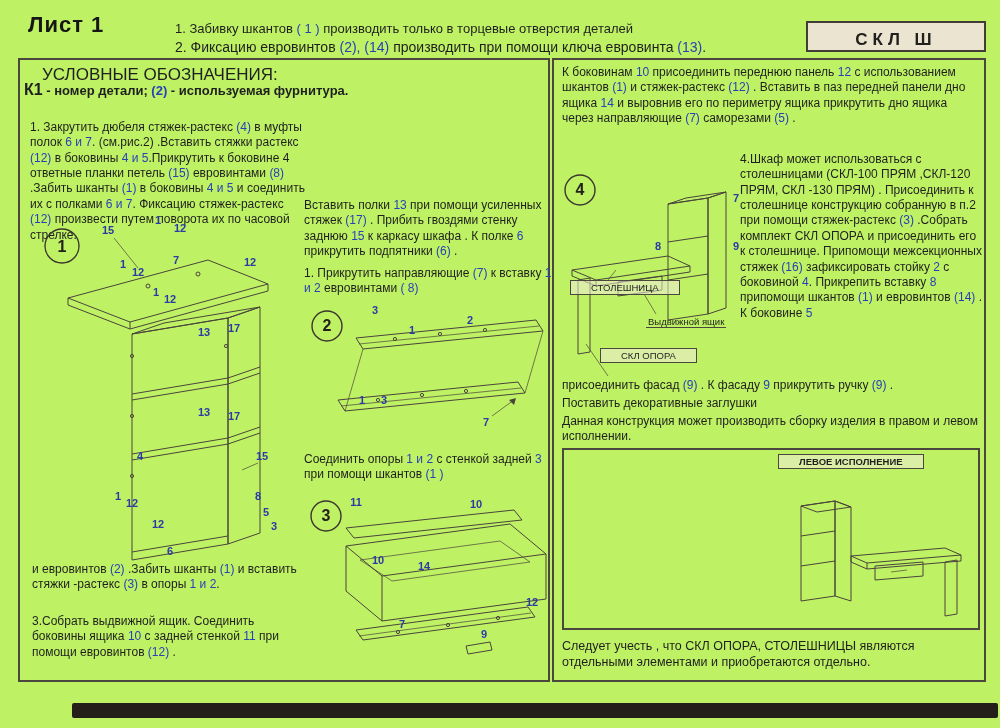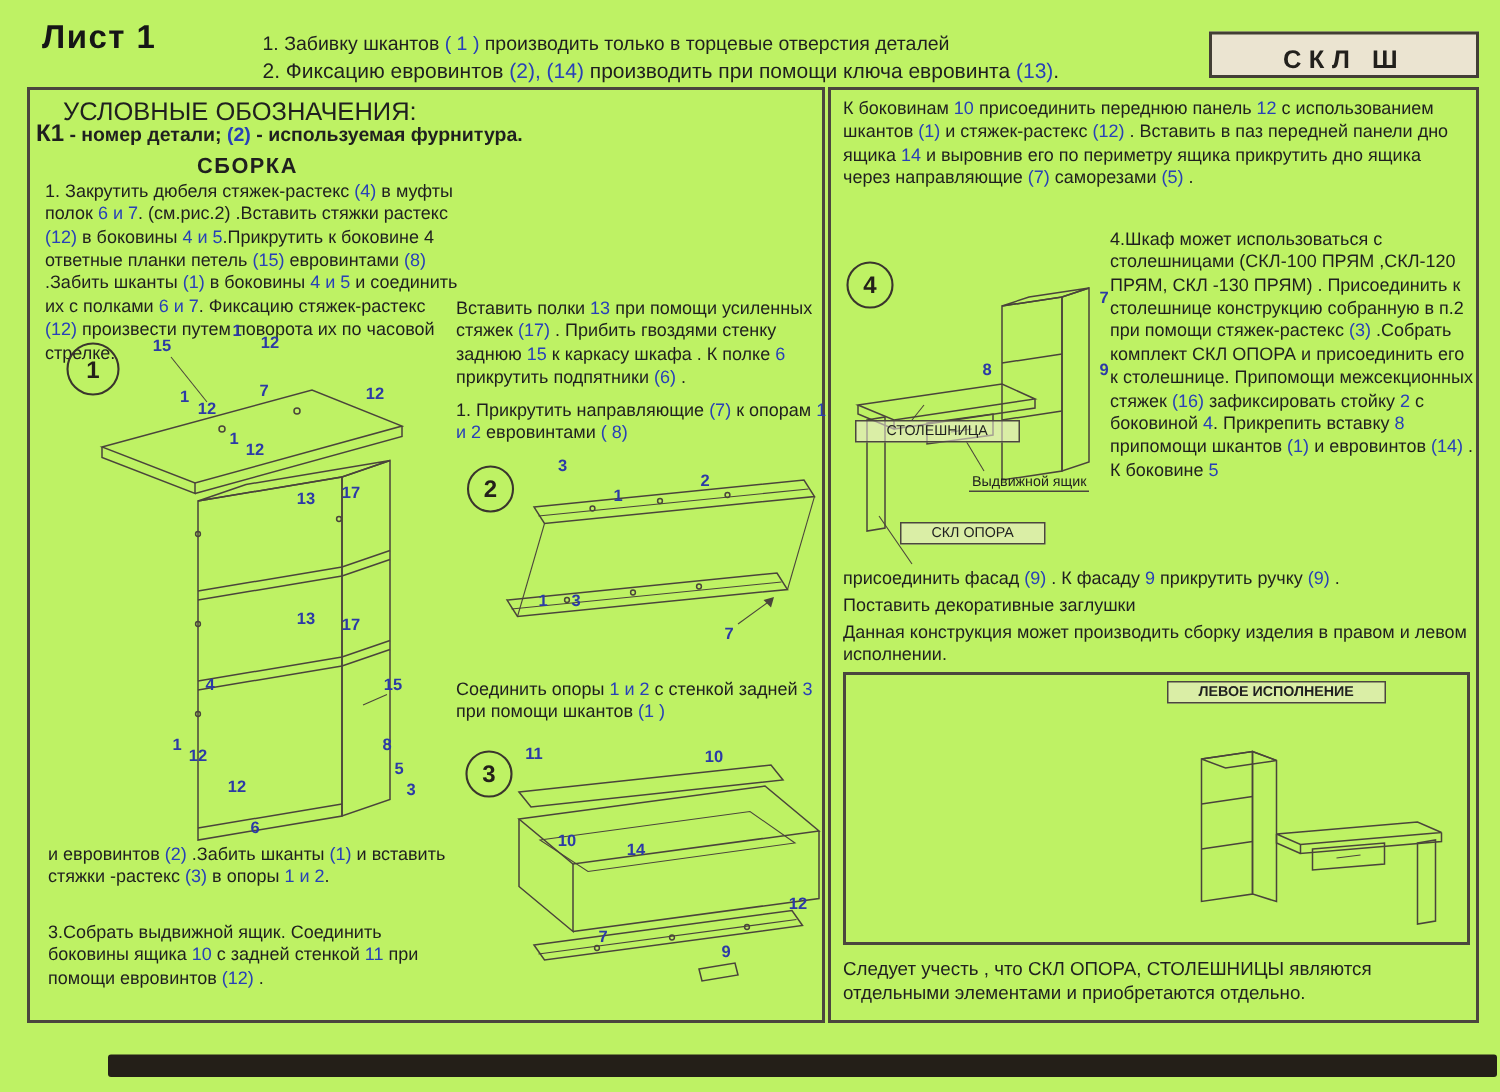--- a/index.html
+++ b/index.html
@@ -37,21 +37,20 @@
   <div id="doc-code-box">
     <span>СКЛ  Ш</span>
   </div>
 
   <div class="panel" style="left:18px;top:58px;width:532px;height:624px">
 
     <div class="txt legend-title" style="left:22px;top:4px">УСЛОВНЫЕ ОБОЗНАЧЕНИЯ:</div>
     <div class="txt" style="left:4px;top:20px">
       <span class="k1">К1</span><span class="legend-rest"><span> - номер детали;  </span><span class="hl">(2)</span><span> - используемая фурнитура.</span></span>
     </div>
-    <div class="txt assembly-title" style="left:0;top:42px;width:290px">СБОРКА</div>
 
     <div class="txt" style="left:10px;top:60px;width:276px"><span>1. Закрутить дюбеля стяжек-растекс  </span><span class="hl">(4)</span><span>   в муфты полок </span><span class="hl">6 и 7</span><span>.  (см.рис.2) .Вставить стяжки растекс  </span><span class="hl">(12)</span><span>   в боковины </span><span class="hl">4 и 5</span><span>.Прикрутить к боковине 4 ответные планки петель  </span><span class="hl">(15)</span><span>  евровинтами  </span><span class="hl">(8)</span><span>  .Забить шканты  </span><span class="hl">(1)</span><span>  в боковины </span><span class="hl">4 и 5</span><span> и соединить их с полками </span><span class="hl">6 и 7</span><span>. Фиксацию стяжек-растекс  </span><span class="hl">(12)</span><span> произвести путем поворота их по часовой стрелке.</span></div>
 
     <svg style="left:8px;top:146px" width="280" height="374" viewBox="0 0 280 374">
       <g class="draw">
         <path d="M40,92 L180,54 L240,78 L102,116 Z"></path>
         <path d="M40,92 L40,99 L102,123 L102,116"></path>
         <path d="M240,78 L240,85 L102,123"></path>
         <circle cx="120" cy="80" r="2"></circle>
           <circle cx="170" cy="68" r="2"></circle>
@@ -90,21 +89,21 @@
           <text x="104" y="301">12</text>
           <text x="130" y="322">12</text>
           <text x="142" y="349">6</text>
           <text x="230" y="294">8</text>
           <text x="238" y="310">5</text>
           <text x="246" y="324">3</text>
         </g>
     </svg>
 
     <div class="txt" style="left:284px;top:138px;width:252px"><span>Вставить полки </span><span class="hl">13</span><span> при помощи усиленных стяжек  </span><span class="hl">(17)</span><span>  . Прибить гвоздями стенку заднюю </span><span class="hl">15</span><span> к каркасу шкафа . К полке </span><span class="hl">6</span><span> прикрутить подпятники  </span><span class="hl">(6)</span><span>  .</span></div>
-    <div class="txt" style="left:284px;top:206px;width:252px"><span>1. Прикрутить направляющие  </span><span class="hl">(7)</span><span> к опорам </span><span class="hl">1 и 2</span><span> евровинтами </span><span class="hl">( 8)</span></div>
+    <div class="txt" style="left:284px;top:206px;width:252px"><span>1. Прикрутить направляющие  </span><span class="hl">(7)</span><span> к вставку </span><span class="hl">1 и 2</span><span> евровинтами </span><span class="hl">( 8)</span></div>
 
     <svg style="left:280px;top:238px" width="256" height="152" viewBox="0 0 256 152">
       <g class="draw">
         <path d="M56,40 L236,22 L243,33 L63,51 Z"></path>
         <path class="thin" d="M59,46 L239,28"></path>
         <path d="M38,102 L218,84 L225,95 L45,113 Z"></path>
         <path class="thin" d="M41,108 L221,90"></path>
         <path class="thin" d="M63,51 L45,113"></path>
         <path class="thin" d="M243,33 L225,95"></path>
         <circle cx="95" cy="41" r="1.6"></circle>

